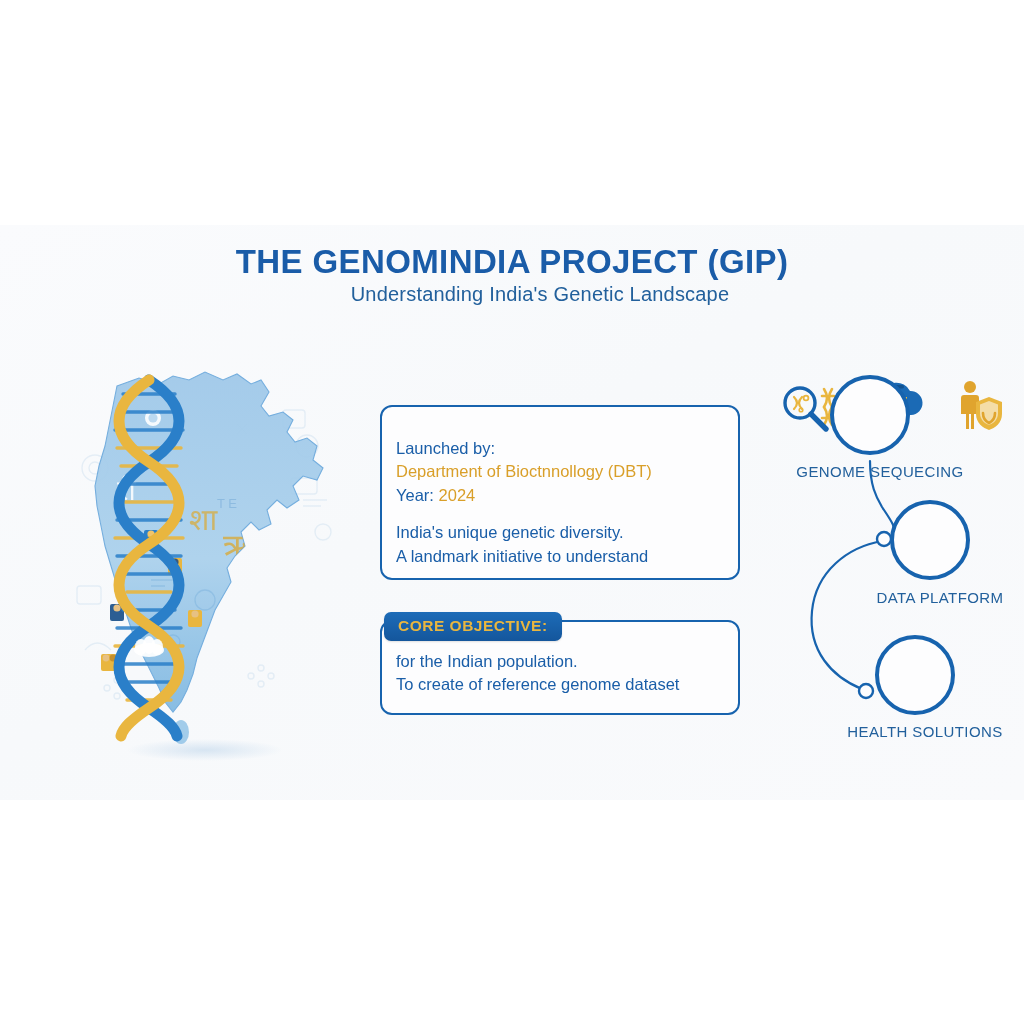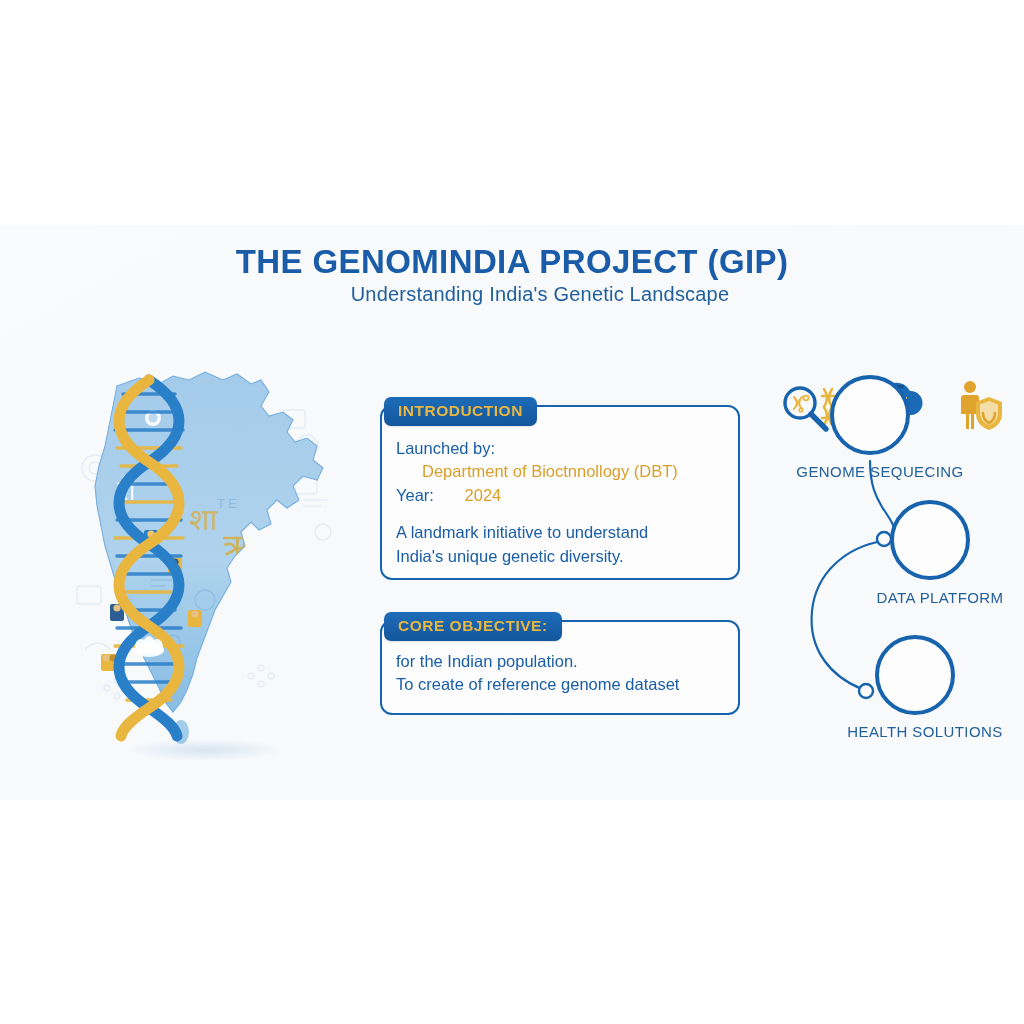--- a/index.html
+++ b/index.html
@@ -56,21 +56,21 @@
   }
   #tab-intro{left:384px;top:172px;}
   #tab-core{left:384px;top:387px;text-align:center;}
 
   .card-body{
     position:absolute;left:14px;right:12px;
     font-size:16.5px;line-height:1.42;color:#1a5ea8;
   }
   #intro-body{top:30px;}
   #core-body{top:28px;}
-  .gold{color:#d99f29;margin-left:26px;}
+  .gold{color:#d99f29;}
   .para-gap{height:14px;}
 
   
   #pillars{position:absolute;left:770px;top:140px;width:254px;height:430px;}
   #connector{position:absolute;left:0;top:0;width:254px;height:430px;}
   .ring{
     position:absolute;
     border:4px solid #1763ae;
     border-radius:50%;
     background:#fdfdfe;
@@ -256,25 +256,24 @@
 
     <div class="card" id="card-intro">
       <div class="card-body" id="intro-body">
         <div>Launched by:</div>
         <div class="gold">Department of Bioctnnollogy (DBT)</div>
         <div>
           <span>Year:</span>
           <span class="gold">2024</span>
         </div>
         <div class="para-gap"></div>
+        <div>India's unique genetic diversity.</div>
         <div>A landmark initiative to understand</div>
-        <div>India's unique genetic diversity.</div>
       </div>
     </div>
-    <div class="tab" id="tab-intro">INTRODUCTION</div>
 
     <div class="card" id="card-core">
       <div class="card-body" id="core-body">
         <div>for the Indian population.</div>
         <div>To create of reference genome dataset</div>
       </div>
     </div>
     <div class="tab" id="tab-core">CORE OBJECTIVE:</div>
 
     <div id="pillars">

